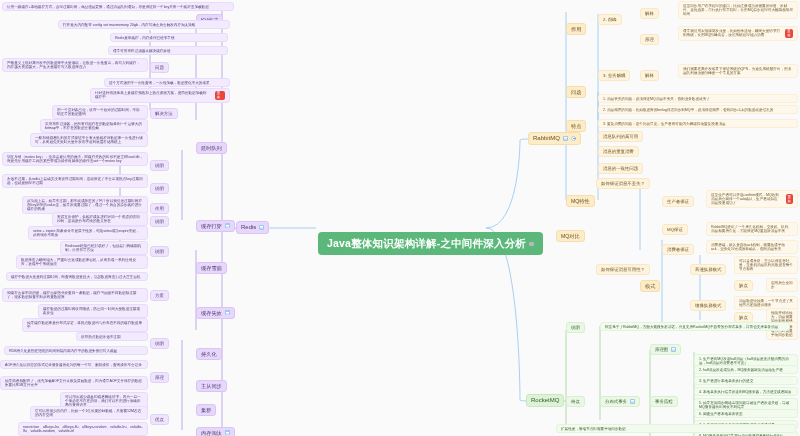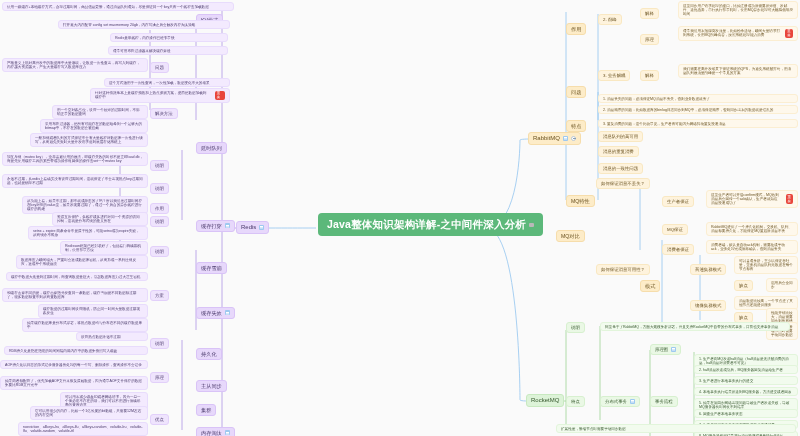--- a/index.html
+++ b/index.html
@@ -113,21 +113,21 @@
 
       <path d="M196 20 L196 120" stroke="#b7a0e8"></path>
       <path d="M182 150 L182 220" stroke="#b7a0e8"></path>
       <path d="M196 250 L196 330" stroke="#b7a0e8"></path>
       <path d="M182 340 L182 430" stroke="#b7a0e8"></path>
       <path d="M150 30 L150 110" stroke="#b7a0e8"></path>
       <path d="M120 160 L120 260" stroke="#b7a0e8"></path>
     </g>
   </svg>
 
-  <div class="node n-root" style="left:318px; top:213px;">
+  <div class="node n-root" style="left:318px; top:232px;">
     <span>Java整体知识架构详解-之中间件深入分析</span>
     <span class="img-icon"></span>
   </div>
 
   <div class="node n-purple fs8" style="left:236px; top:221px;">
     <span>Redis</span>
     <span class="note-icon"></span>
   </div>
 
   <div class="node n-orange fs8" style="left:528px; top:132px;">

